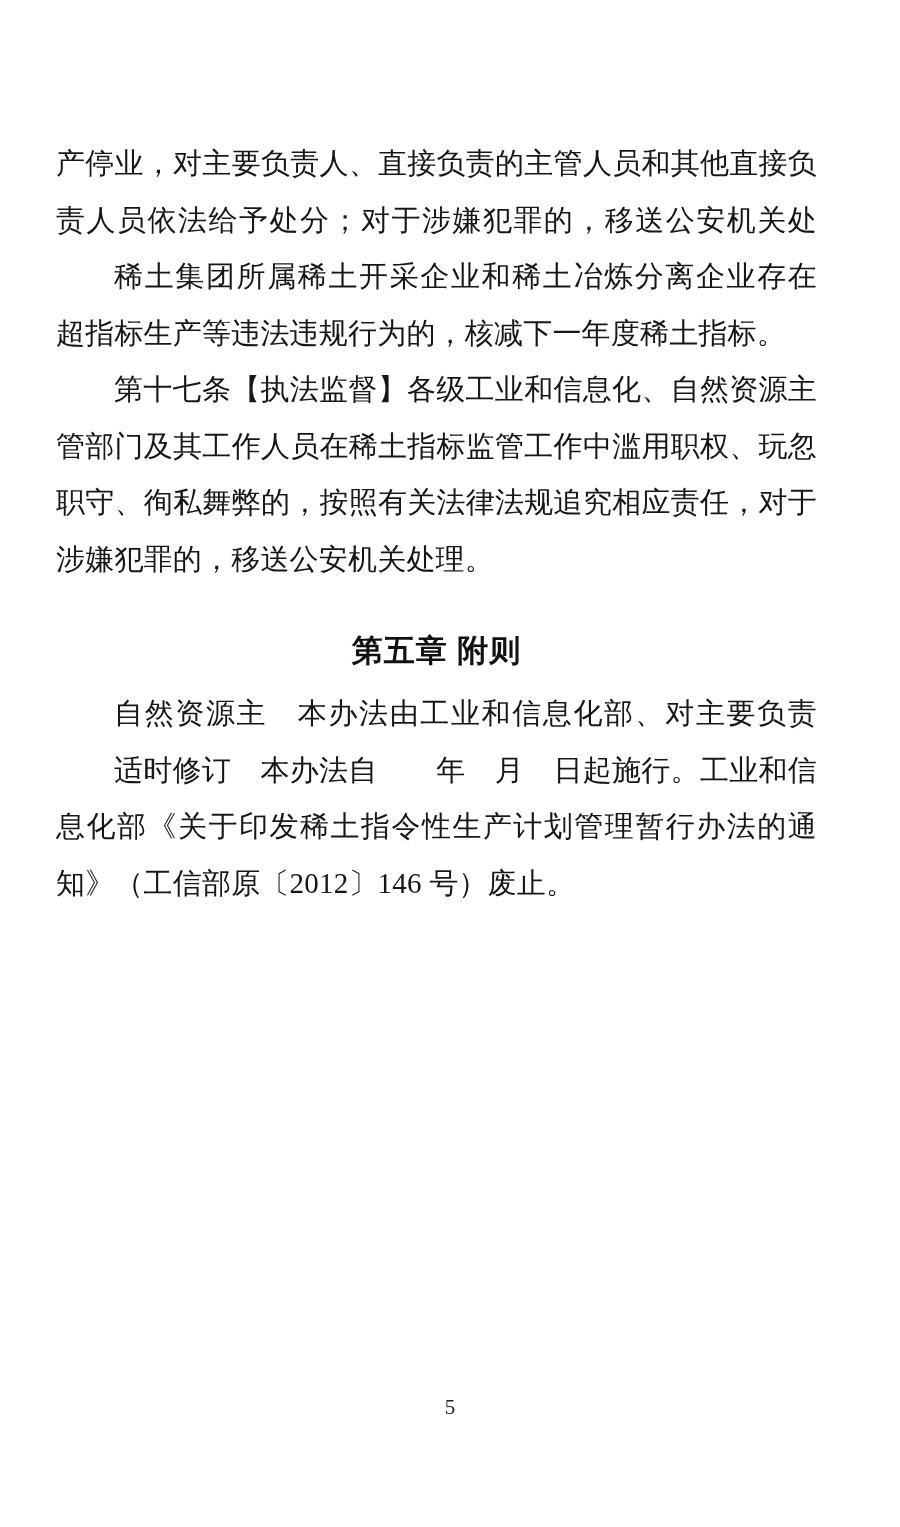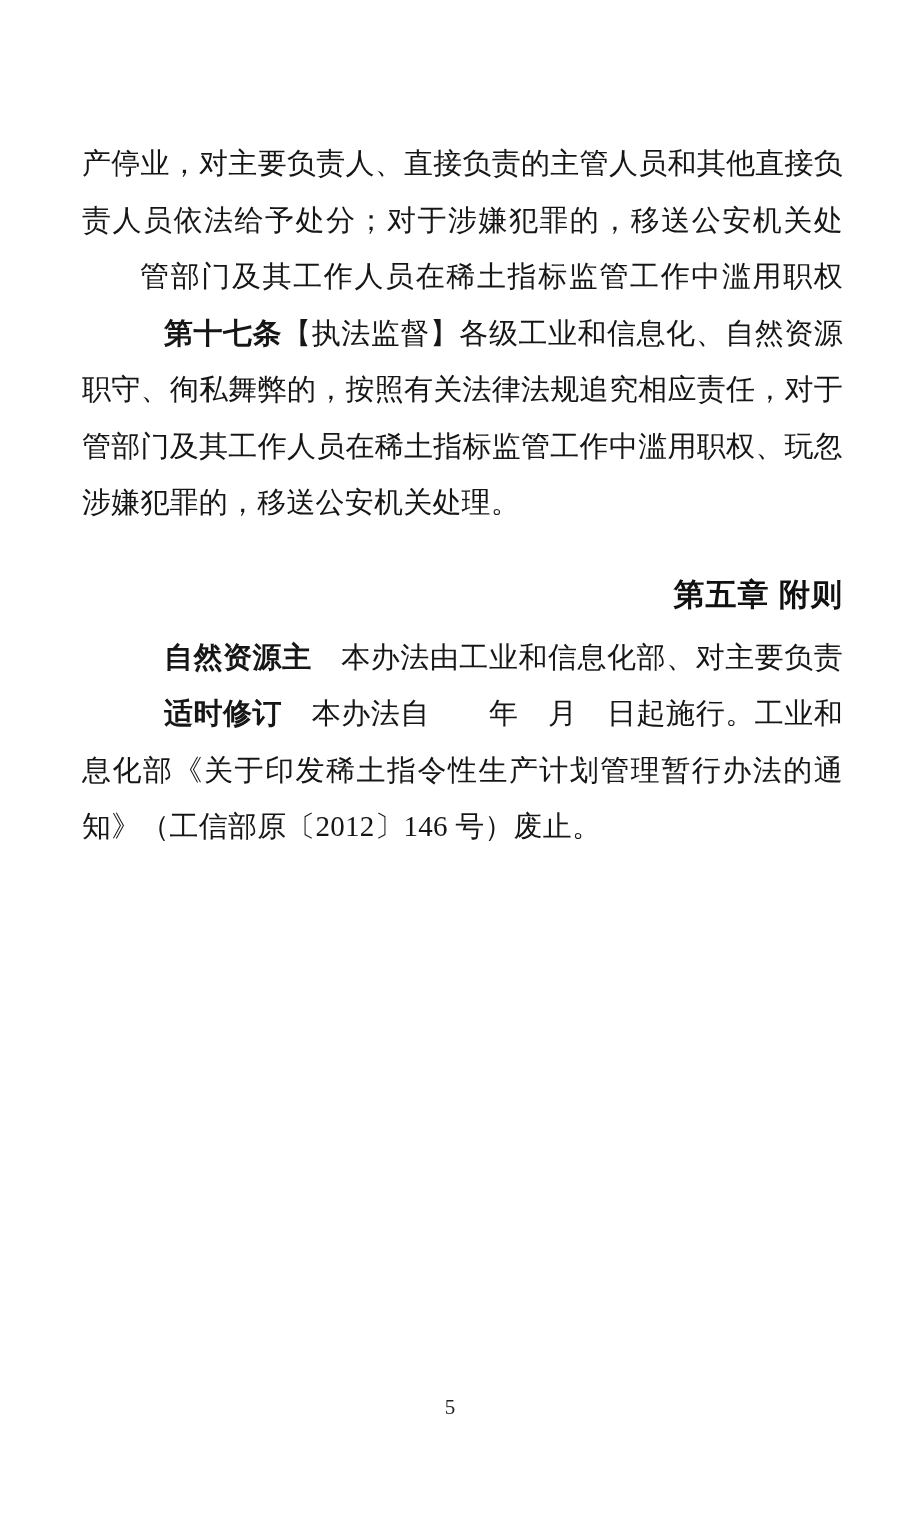--- a/index.html
+++ b/index.html
@@ -11,21 +11,21 @@
     position: relative;
     width: 900px;
     height: 1527px;
     background: #ffffff;
     color: #161616;
     font-family: "Liberation Serif", "DejaVu Serif", serif;
     overflow: hidden;
   }
   .content {
     position: absolute;
-    left: 82px;
+    left: 56px;
     top: 135px;
     width: 761px;
   }
   .line {
     margin: 0;
     padding: 0;
     height: 56.5px;
     line-height: 56.5px;
     font-size: 29px;
     letter-spacing: 0.2px;
@@ -36,28 +36,27 @@
   
   .jl {
     text-align: justify;
     text-align-last: justify;
   }
   
   .ind {
     text-indent: 58px;
   }
   .art {
-    font-weight: 700;
-    margin-left: 24px;
+    font-weight: 400;
   }
   .chapter {
     margin: 35px 0 6px 0;
     height: 57px;
     line-height: 57px;
-    text-align: right;
+    text-align: center;
     font-family: "Liberation Sans", "DejaVu Sans", sans-serif;
     font-size: 31px;
     font-weight: 700;
     color: #111111;
     letter-spacing: 1px;
   }
   .pageno {
     position: absolute;
     left: 0;
     right: 0;
@@ -70,25 +69,26 @@
 </style>
 </head>
 <body>
 
 <div class="page">
   <div class="content">
 
     <p class="line jl"><span>产停业，对主要负责人、直接负责的主管人员和其他直接负</span></p>
     <p class="line jl"><span>责人员依法给予处分；对于涉嫌犯罪的，移送公安机关处理。</span></p>
 
-    <p class="line jl ind"><span>管部门及其工作人员在稀土指标监管工作中滥用职权</span></p>
+    <p class="line jl ind"><span>稀土集团所属稀土开采企业和稀土冶炼分离企业存在</span></p>
+    <p class="line"><span>超指标生产等违法违规行为的，核减下一年度稀土指标。</span></p>
 
     <p class="line jl ind"><b class="art">第十七条</b><span>【执法监督】各级工业和信息化、自然资源主</span></p>
+    <p class="line jl"><span>管部门及其工作人员在稀土指标监管工作中滥用职权、玩忽</span></p>
     <p class="line jl"><span>职守、徇私舞弊的，按照有关法律法规追究相应责任，对于</span></p>
-    <p class="line jl"><span>管部门及其工作人员在稀土指标监管工作中滥用职权、玩忽</span></p>
     <p class="line"><span>涉嫌犯罪的，移送公安机关处理。</span></p>
 
     <h2 class="chapter">第五章 附则</h2>
 
     <p class="line jl ind"><b class="art">自然资源主</b><span>　本办法由工业和信息化部、对主要负责人、国</span></p>
 
     <p class="line jl ind"><b class="art">适时修订</b><span>　本办法自　　年　月　日起施行。工业和信</span></p>
     <p class="line jl"><span>息化部《关于印发稀土指令性生产计划管理暂行办法的通</span></p>
     <p class="line"><span>知》（工信部原〔2012〕146 号）废止。</span></p>
 

